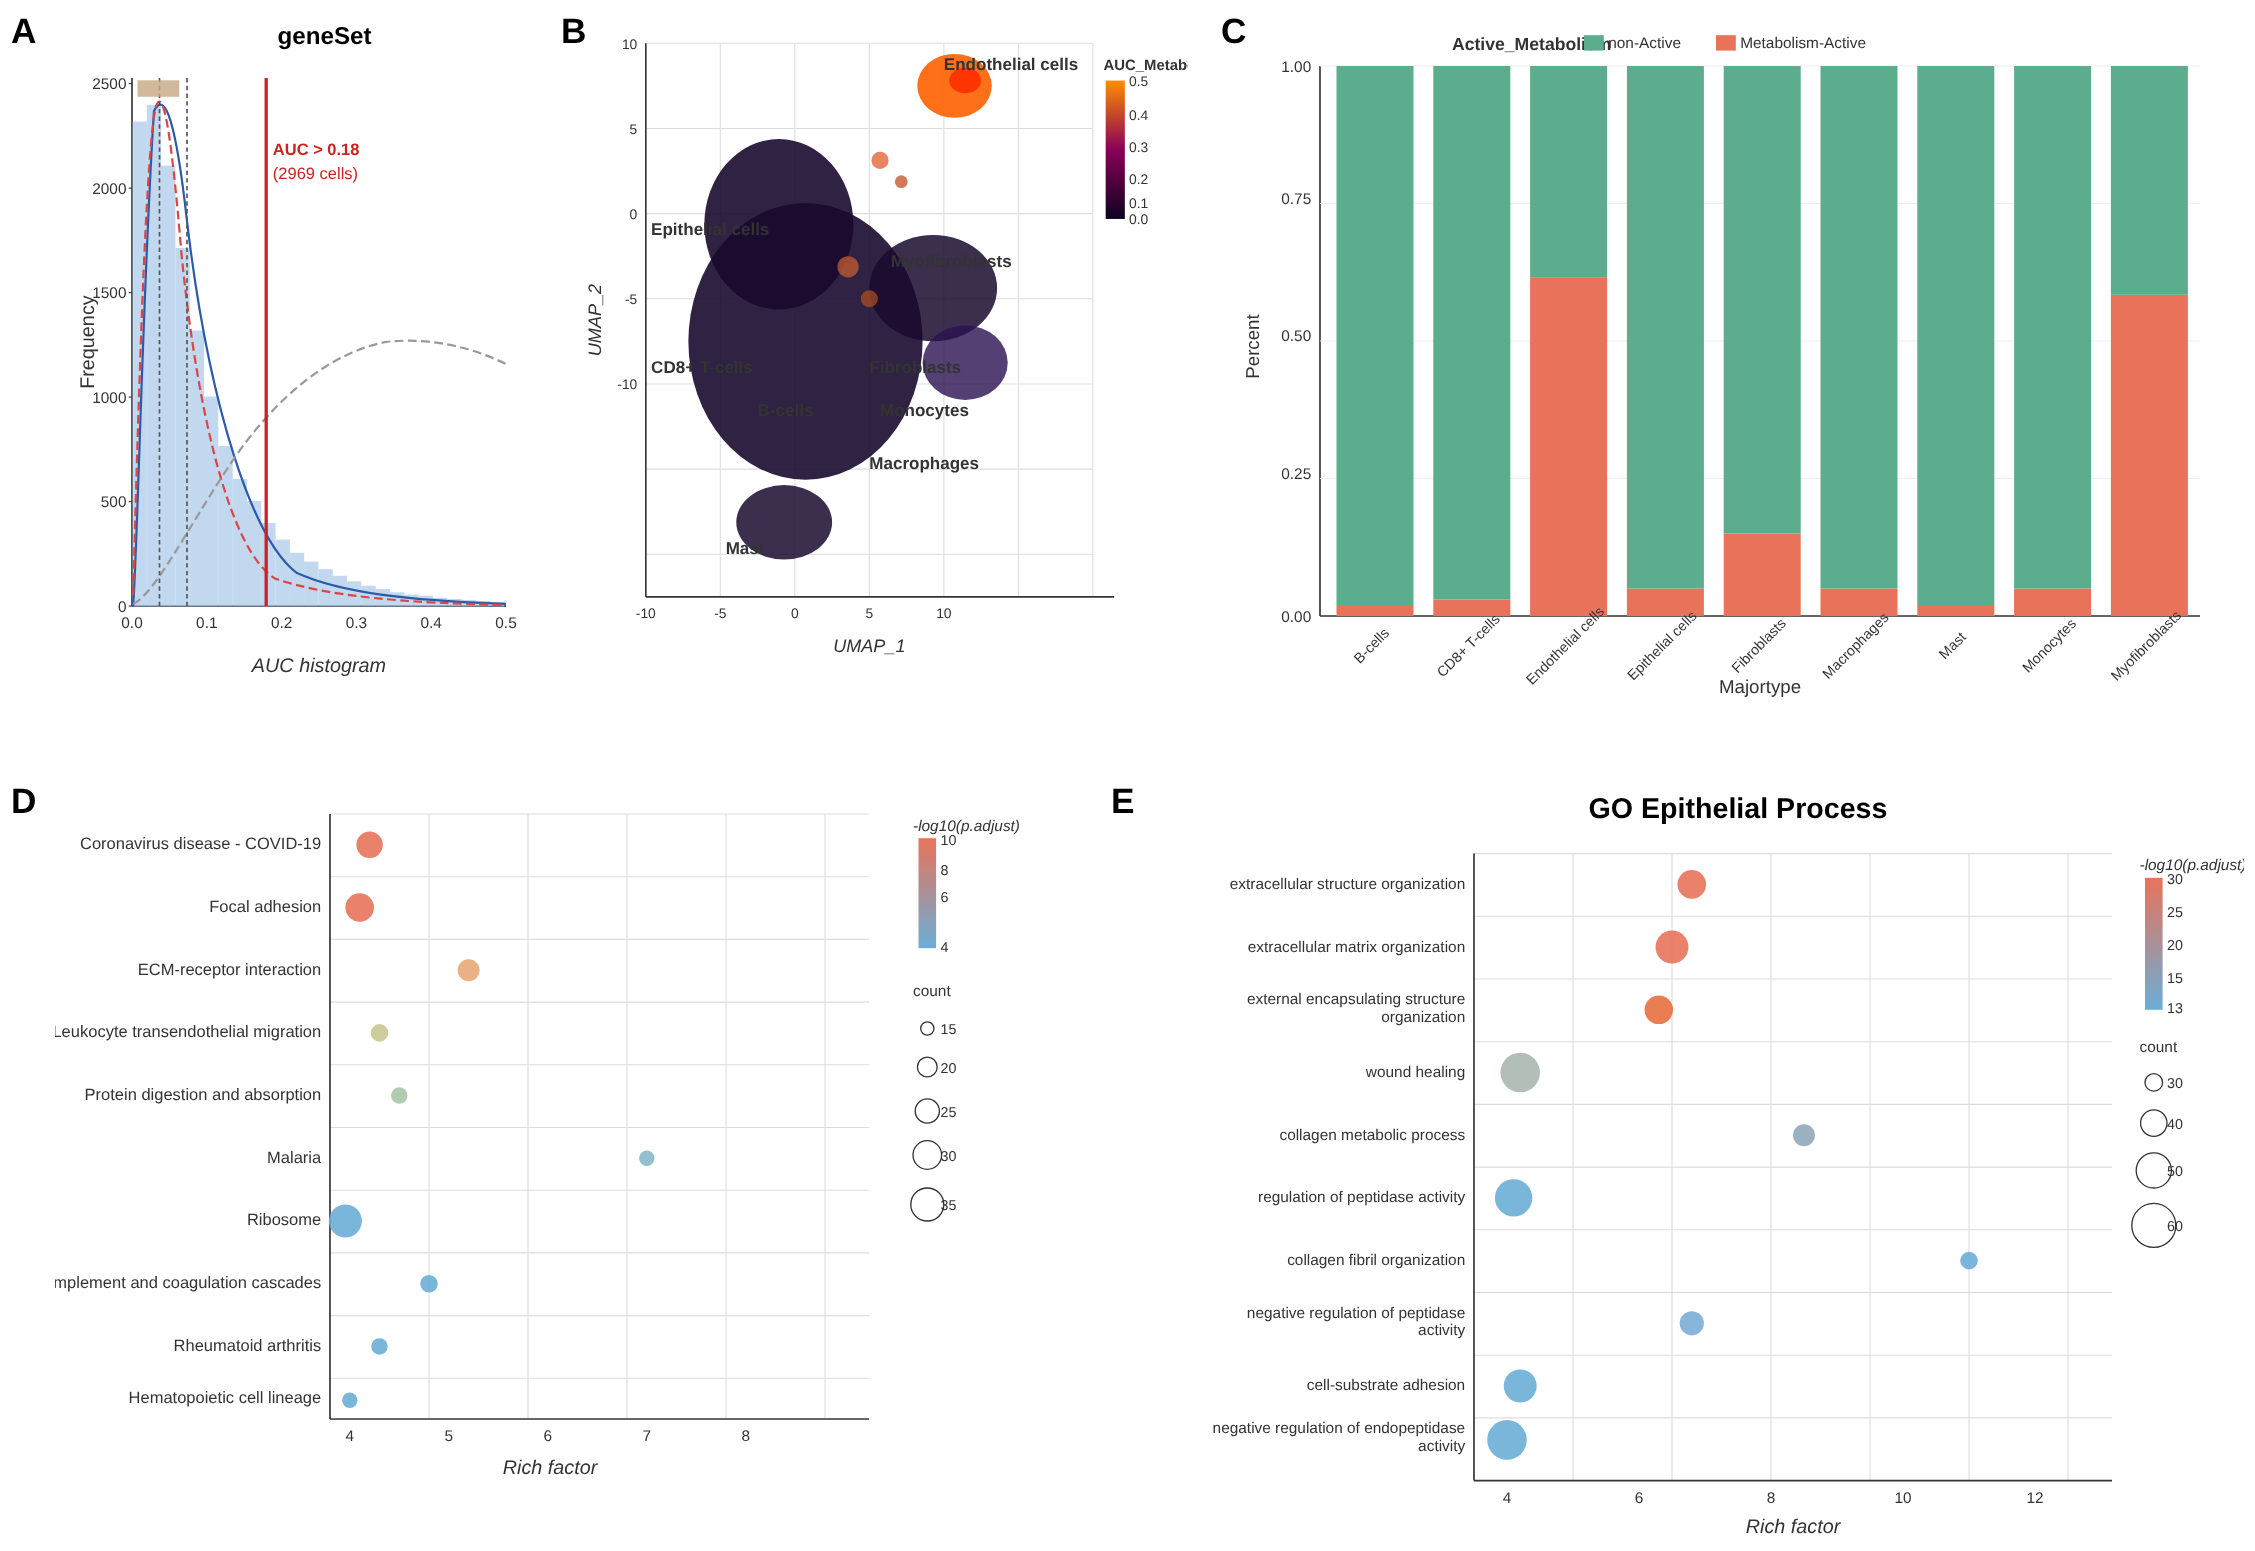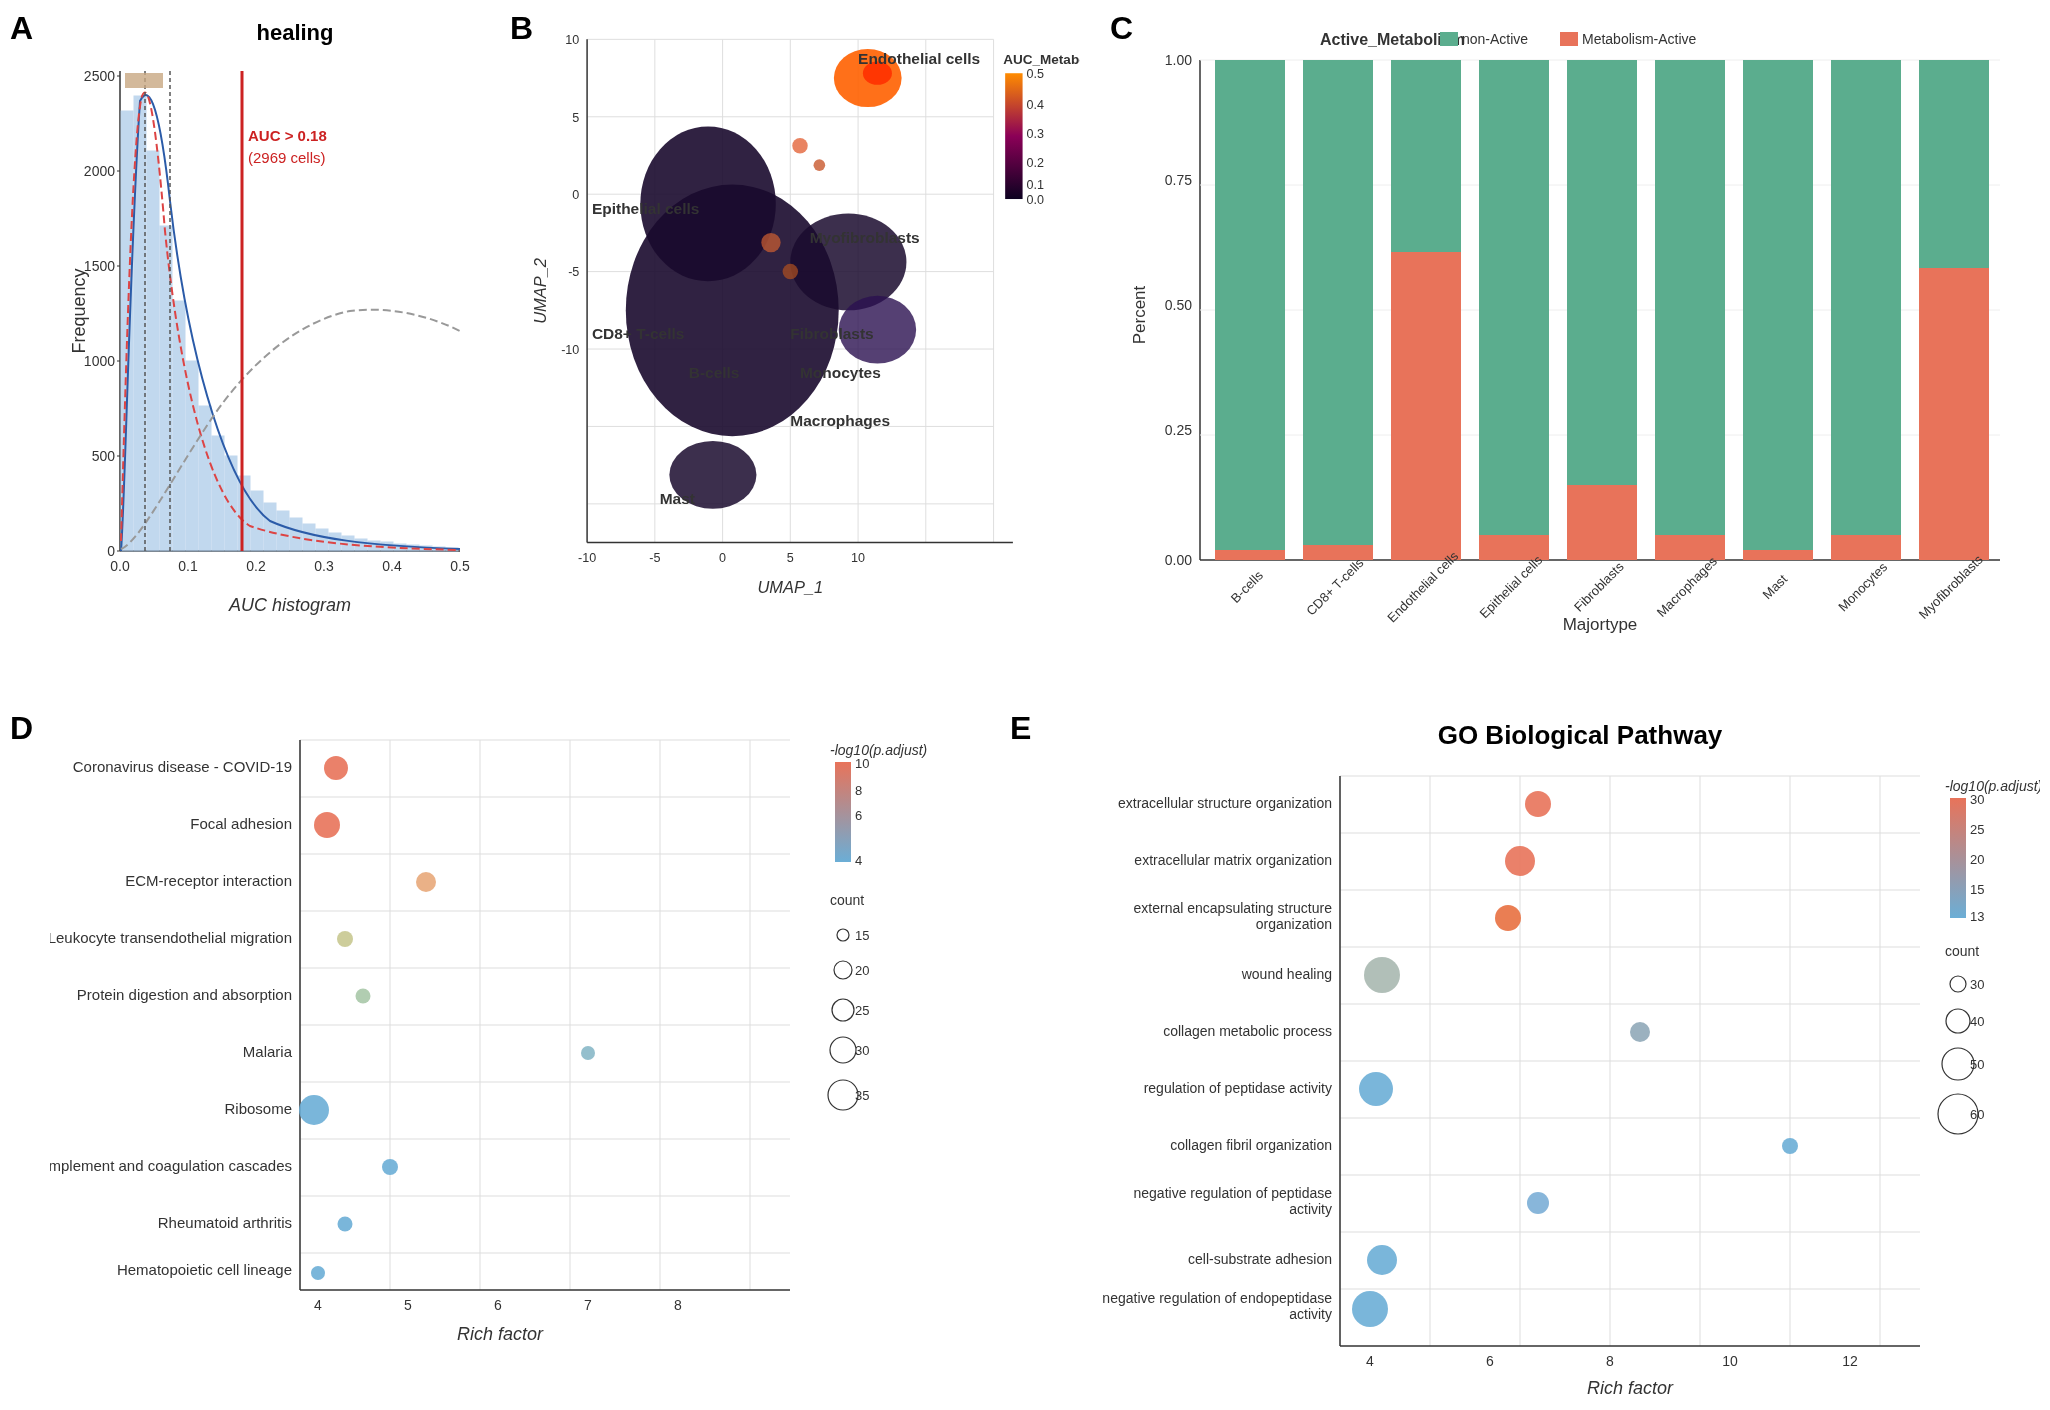--- a/index.html
+++ b/index.html
@@ -116,21 +116,21 @@
   </style>
 </head>
 <body>
 
 <div class="main-container">
 
   <div class="top-row">
 
     <div class="panel" id="panel-a">
       <div class="panel-label">A</div>
-      <div class="panel-a-title">healing</div>
+      <div class="panel-a-title">geneSet</div>
       <div class="chart-area-a">
         <svg class="auc-svg" viewBox="0 0 400 580">
 
           <line x1="50" y1="20" x2="50" y2="500" stroke="#333" stroke-width="1.5"></line>
 
           <line x1="50" y1="500" x2="390" y2="500" stroke="#333" stroke-width="1.5"></line>
 
           <text x="45" y="505" text-anchor="end" font-size="14" fill="#333">0</text>
           <text x="45" y="410" text-anchor="end" font-size="14" fill="#333">500</text>
           <text x="45" y="315" text-anchor="end" font-size="14" fill="#333">1000</text>
@@ -454,21 +454,21 @@
         <text x="805" y="295" font-size="13" fill="#333">25</text>
         <circle cx="793" cy="330" r="13" fill="none" stroke="#333" stroke-width="1.2"></circle>
         <text x="805" y="335" font-size="13" fill="#333">30</text>
         <circle cx="793" cy="375" r="15" fill="none" stroke="#333" stroke-width="1.2"></circle>
         <text x="805" y="380" font-size="13" fill="#333">35</text>
       </svg>
     </div>
 
     <div class="panel" id="panel-e">
       <div class="panel-label">E</div>
-      <div class="panel-e-title">GO Biological Pathway</div>
+      <div class="panel-e-title">GO Epithelial Process</div>
       <svg width="990" height="640" viewBox="0 0 990 640">
         <defs>
           <linearGradient id="goLegGrad" x1="0" y1="0" x2="0" y2="1">
             <stop offset="0%" stop-color="#E8735A"></stop>
             <stop offset="100%" stop-color="#6BAED6"></stop>
           </linearGradient>
         </defs>
 
         <line x1="290" y1="20" x2="290" y2="590" stroke="#ddd" stroke-width="1"></line>
         <line x1="380" y1="20" x2="380" y2="590" stroke="#ddd" stroke-width="1"></line>

